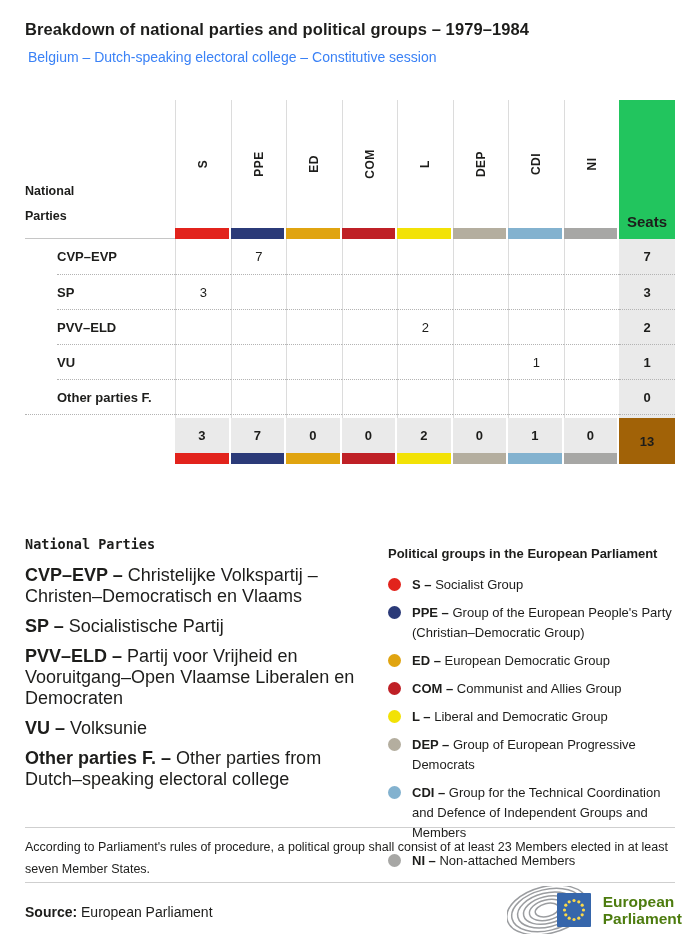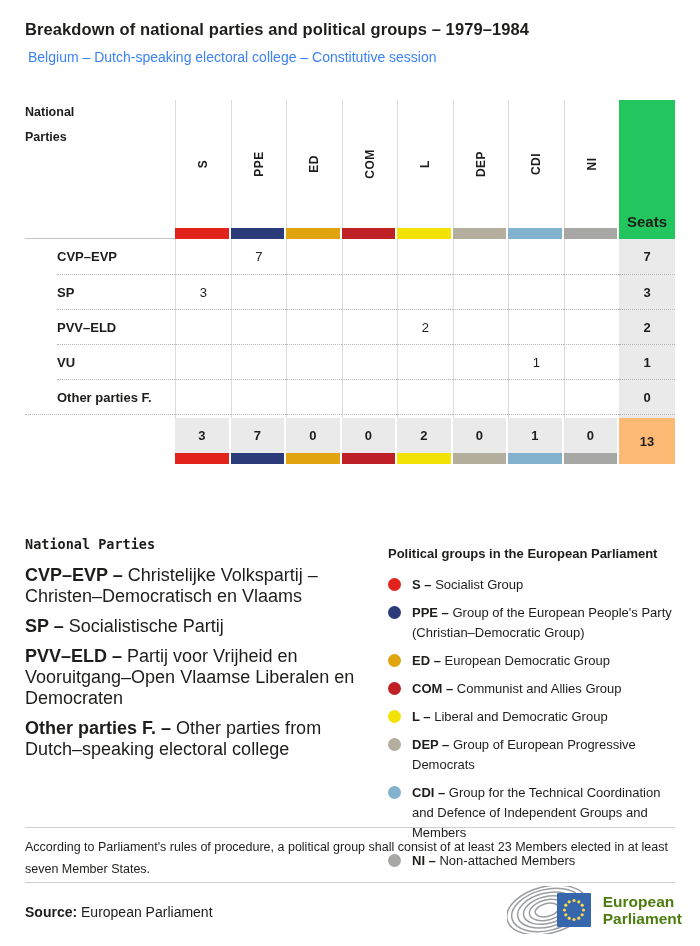--- a/index.html
+++ b/index.html
@@ -12,39 +12,39 @@
 
   
   .ep-table{position:absolute;left:25px;top:100px;width:650px;display:grid;
             grid-template-columns:150px repeat(8,1fr) 56px;
             grid-template-rows:128px 11px repeat(5,35px) 4px 35px 11px;}
   .c1{grid-column:1}.c2{grid-column:2}.c3{grid-column:3}.c4{grid-column:4}.c5{grid-column:5}
   .c6{grid-column:6}.c7{grid-column:7}.c8{grid-column:8}.c9{grid-column:9}.c10{grid-column:10}
   .r2{grid-row:2}.r3{grid-row:3}.r4{grid-row:4}.r5{grid-row:5}.r6{grid-row:6}.r7{grid-row:7}
   .r8{grid-row:8}.r9{grid-row:9}.r10{grid-row:10}
 
-  .hdr-label{grid-column:1;grid-row:1/3;display:flex;flex-direction:column;
+  .hdr-label{grid-column:1;grid-row:1/3;display:flex;flex-direction:column;justify-content:flex-end;
              padding-bottom:9px;font-weight:bold;font-size:12.5px;line-height:25px;
              border-bottom:1px solid #c6c6c6;}
   .hdr-group{grid-row:1;display:flex;align-items:center;justify-content:center;}
   .hdr-group span{transform:rotate(-90deg);font-weight:bold;font-size:12px;letter-spacing:.5px;white-space:nowrap;}
   .hdr-seats{grid-column:10;grid-row:1/3;background:#22c55e;display:flex;align-items:flex-end;
              justify-content:center;padding-bottom:9px;font-weight:bold;font-size:15px;}
   .vline{border-left:1px solid #dcdcdc;}
   .dot-top{border-top:1px dotted #b3b3b3;}
 
   .scell{border-right:2px solid #fff;}
   .row-label{grid-column:1;display:flex;align-items:center;font-weight:bold;font-size:13px;margin-left:32px;}
   .cell{display:flex;align-items:center;justify-content:center;font-size:13px;}
   .cell-seats{grid-column:10;background:#eaeaea;display:flex;align-items:center;justify-content:center;
               font-weight:bold;font-size:13px;}
   .gapcell{font-size:0;}
   .tcell{background:#eaeaea;border-right:2px solid #fff;display:flex;align-items:center;
          justify-content:center;font-weight:bold;font-size:13px;}
-  .seats-total{grid-column:10;grid-row:9/11;background:#fdba74;display:flex;align-items:center;
+  .seats-total{grid-column:10;grid-row:9/11;background:#a16207;display:flex;align-items:center;
                justify-content:center;font-weight:bold;font-size:13px;}
 
   
   .legend-left{position:absolute;left:25px;top:536px;width:342px;}
   .legend-left h3{margin:0 0 13px 0;font-family:"DejaVu Sans Mono", monospace;font-size:13.5px;font-weight:bold;}
   .lg-item{font-size:18px;line-height:21px;margin-bottom:9px;}
   .lg-abbr{font-weight:bold;}
   .legend-right{position:absolute;left:388px;top:534px;width:290px;margin-top:12px;}
   .legend-right h3{margin:0 0 14px 0;font-size:13px;font-weight:bold;}
   .pg-item{display:flex;margin-bottom:8px;}
@@ -193,20 +193,21 @@
     <div class="scell r10 c7" style="background-color: rgb(180, 174, 159);"></div>
     <div class="scell r10 c8" style="background-color: rgb(131, 178, 207);"></div>
     <div class="scell r10 c9" style="background-color: rgb(167, 167, 165);"></div>
   </div>
 
   <div class="legend-left">
     <h3>National Parties</h3>
     <div class="lg-item"><span class="lg-abbr">CVP–EVP –</span> <span>Christelijke Volkspartij – Christen–Democratisch en Vlaams</span></div>
     <div class="lg-item"><span class="lg-abbr">SP –</span> <span>Socialistische Partij</span></div>
     <div class="lg-item"><span class="lg-abbr">PVV–ELD –</span> <span>Partij voor Vrijheid en Vooruitgang–Open Vlaamse Liberalen en Democraten</span></div>
+    <div class="lg-item"><span class="lg-abbr">VU –</span> <span>Volksunie</span></div>
     <div class="lg-item"><span class="lg-abbr">Other parties F. –</span> <span>Other parties from Dutch–speaking electoral college</span></div>
   </div>
 
   <div class="legend-right">
     <h3>Political groups in the European Parliament</h3>
     <div class="pg-item">
         <span class="pg-dot" style="background-color: rgb(226, 35, 28);"></span>
         <span class="pg-text"><b>S –</b> <span>Socialist Group</span></span>
       </div>
     <div class="pg-item">

